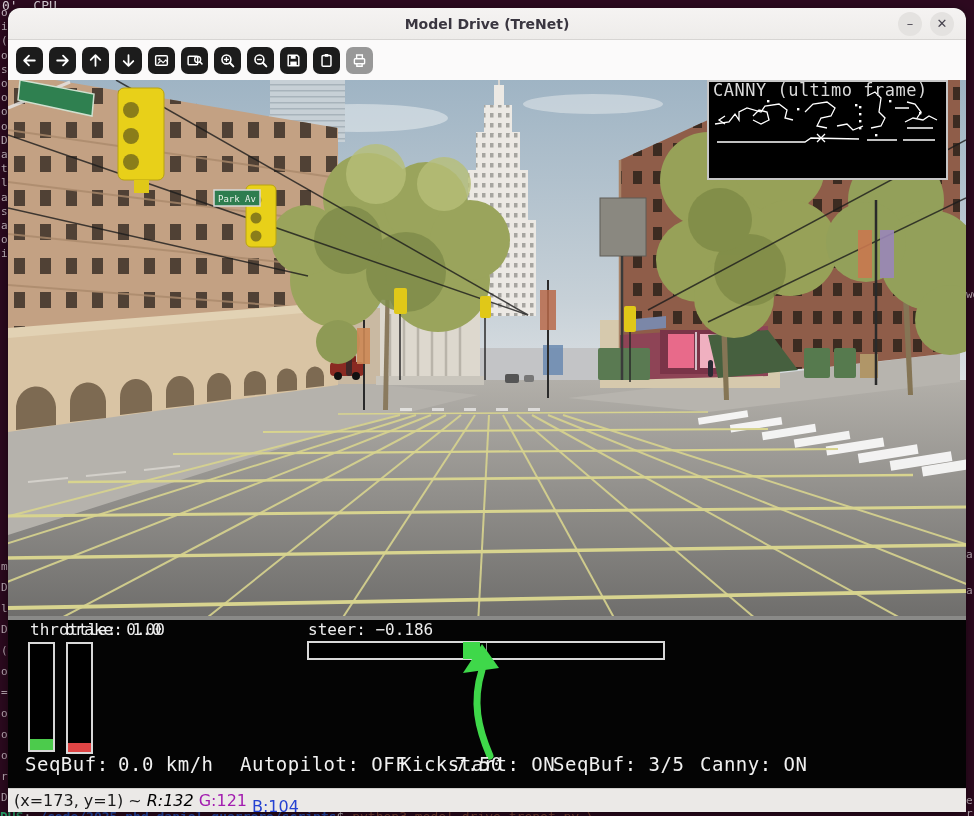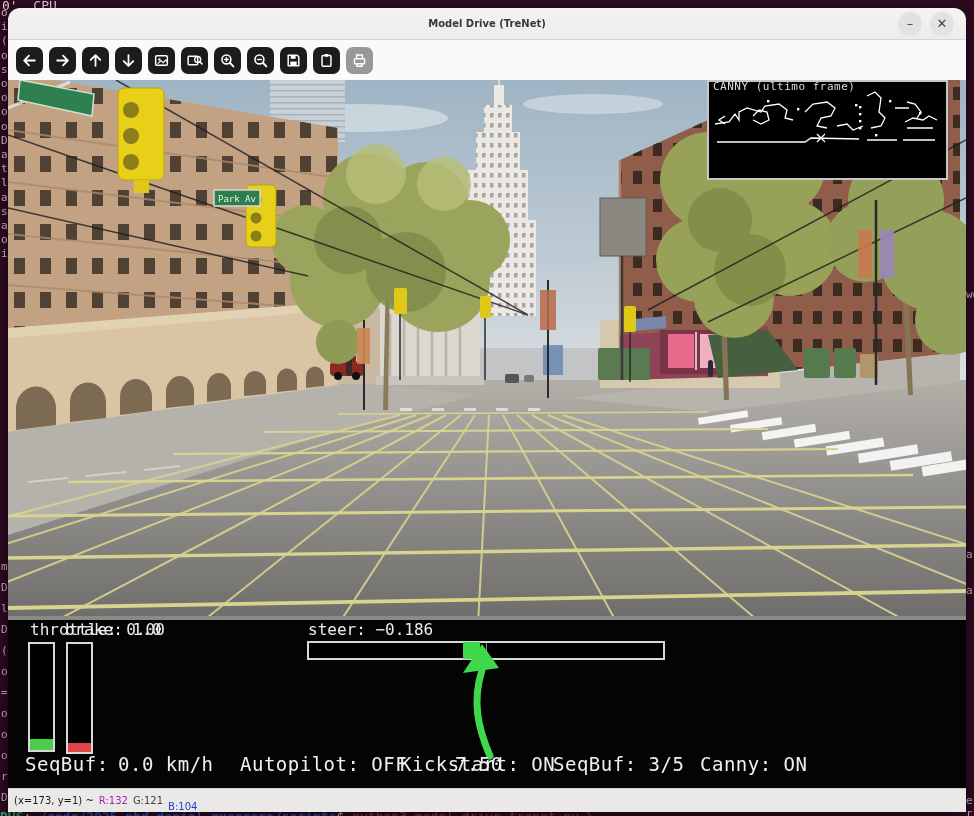--- a/index.html
+++ b/index.html
@@ -21,41 +21,41 @@
   #term-cmdline .cmd  { color:#8a4a3a; }
 
   
   #app-window { position:absolute; left:8px; top:8px; width:958px; height:804px;
                 border-radius:12px 12px 0 0; overflow:hidden; background:#000;
                 box-shadow:0 3px 14px rgba(0,0,0,.55); }
 
   #titlebar { position:relative; height:32px; background:linear-gradient(#f5f3f2,#eeecea);
               border-bottom:1px solid #d7d5d3; }
   #window-title { position:absolute; left:0; right:0; top:0; height:32px; line-height:32px;
-                  text-align:center; font-size:10px; font-weight:bold; color:#3a3640; }
+                  text-align:center; font-size:14px; font-weight:bold; color:#3a3640; }
   .winbtn { position:absolute; top:4px; width:24px; height:24px; border-radius:50%;
             background:#e4e2e0; border:none; color:#47434e; font-size:13px; line-height:24px;
             text-align:center; font-family:"DejaVu Sans",sans-serif; cursor:pointer; padding:0; }
   #btn-minimize { right:44px; }
   #btn-close { right:12px; }
 
   #toolbar { height:40px; background:#fbfafa; display:flex; align-items:center; gap:6px; padding-left:8px; }
   .tbtn { width:27px; height:27px; border-radius:7px; background:#1c1c1c; border:none;
           display:flex; align-items:center; justify-content:center; cursor:pointer; padding:0; flex:0 0 auto; }
   .tbtn.disabled { background:#989898; }
   .tbtn svg { display:block; }
 
   #image-view { position:relative; width:958px; height:708px; background:#040404; }
   #scene { position:absolute; left:0; top:0; }
 
   
   #canny-inset { position:absolute; left:699px; top:0; width:241px; height:100px;
                  background:#000; border:2px solid #c6c6c6; }
   #canny-label { position:absolute; left:4px; top:-2px; font-family:"DejaVu Sans Mono",monospace;
-                 font-size:11px; color:#d9d9d9; letter-spacing:.5px; white-space:nowrap; }
+                 font-size:17px; color:#d9d9d9; letter-spacing:.5px; white-space:nowrap; }
 
   
   #hud { position:absolute; left:0; top:540px; width:958px; height:168px; color:#ededed;
          font-family:"DejaVu Sans Mono",monospace; }
   .hud-label { position:absolute; font-size:16px; white-space:nowrap; }
   #throttle-label { left:22px; top:0; }
   #brake-label { left:57px; top:0; }
   #steer-label { left:300px; top:0; }
   .vbar { position:absolute; border:2px solid #d8d8d8; background:#000; }
   #throttle-bar { left:20px; top:22px; width:27px; height:110px; }
@@ -72,23 +72,23 @@
   #stat-speed-label { left:17px; }
   #stat-speed-value { left:110px; }
   #stat-autopilot { left:232px; }
   #stat-kickstart { left:392px; }
   #stat-kickstart-overlay { left:447px; }
   #stat-seqbuf { left:545px; }
   #stat-canny { left:692px; }
 
   
   #statusbar { height:24px; background:#ebe9e7; border-top:1px solid #cfcdcb;
-               display:flex; align-items:center; padding-left:6px; font-size:10px; color:#1a1a1a; }
+               display:flex; align-items:center; padding-left:6px; font-size:16px; color:#1a1a1a; }
   #statusbar span { margin-right:5px; white-space:pre; }
-  #px-r { color:#a21caf; } #px-g { color:#404040; } #px-b { color:#2442d2;margin-top:11px; }
+  #px-r { color:#000000;font-style:italic; } #px-g { color:#a21caf; } #px-b { color:#2442d2;margin-top:11px; }
 </style>
 </head>
 <body>
 
 <div class="term-txt" id="term-topleft">0'. CPU</div>
 <pre class="term-txt" id="term-leftcol-top">o
 i
 (
 o
 s

